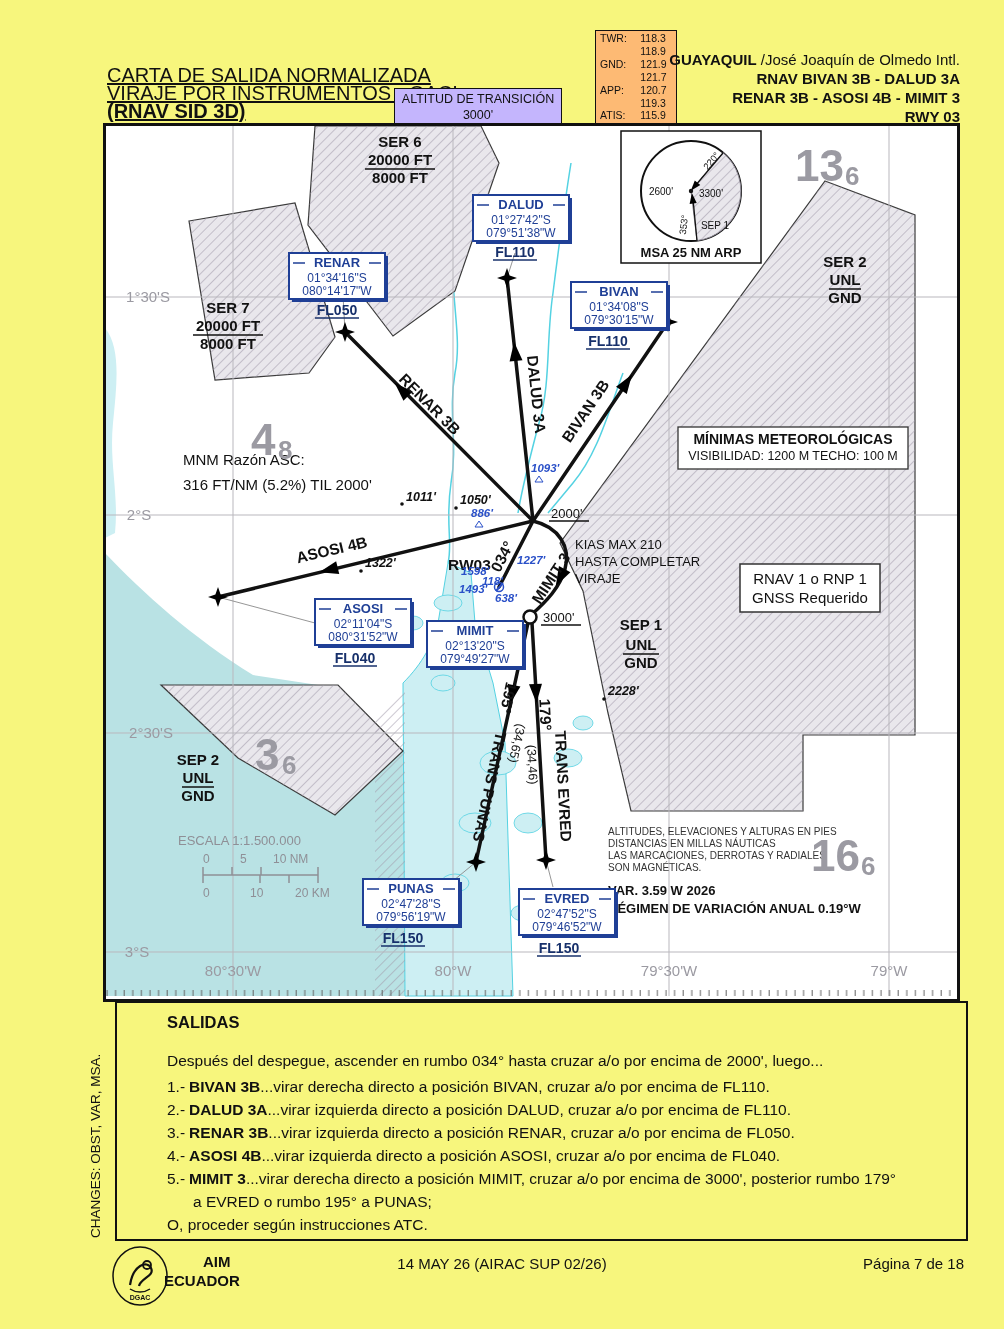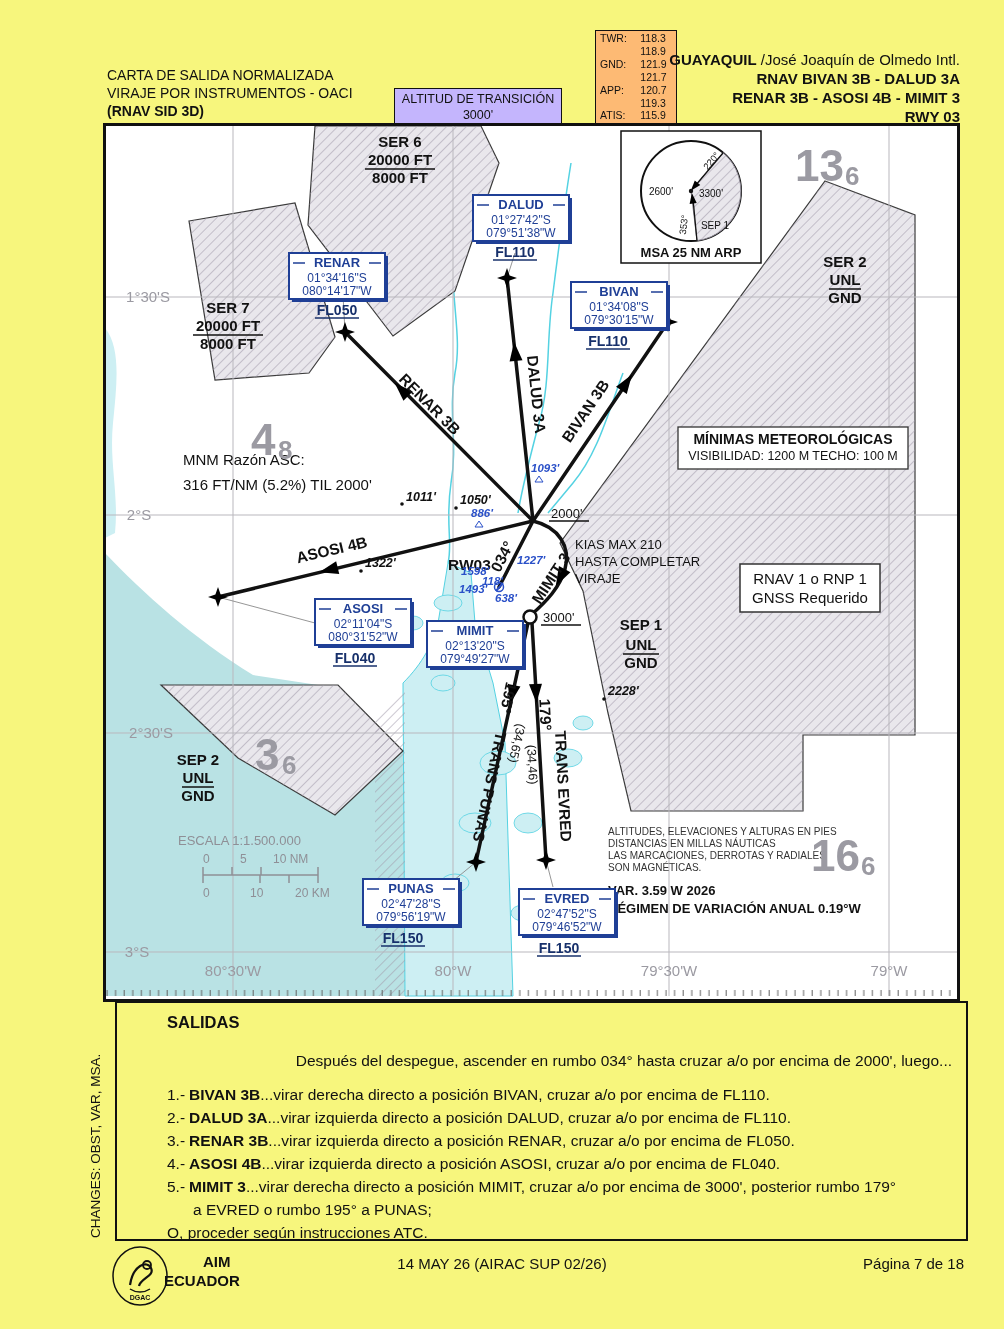--- a/index.html
+++ b/index.html
@@ -1,20 +1,20 @@
 <!DOCTYPE html>
 <html><head>
 <meta charset="utf-8">
 <style>
   html,body{margin:0;padding:0;}
   body{font-family:"Liberation Sans",sans-serif;}
   #page{position:relative;width:1004px;height:1329px;background:#f7f67d;overflow:hidden;}
   .abs{position:absolute;}
   .b{font-weight:bold;}
-  #doc-lines{left:107px;top:66px;font-size:14px;line-height:18px;color:#111;}
+  #doc-lines{left:107px;top:66px;font-size:20px;line-height:18px;color:#111;text-decoration:underline;}
   #trans-box{left:394px;top:88px;width:166px;height:34px;border:1.5px solid #111;text-align:center;font-size:12.5px;line-height:16px;padding-top:2px;color:#111;background:#c4b5fd;}
   #freq-box{left:595px;top:30px;width:80px;height:94px;border:1.5px solid #111;font-size:10.5px;color:#111;background:#fdba74;}
   #freq-box table{width:100%;border-collapse:collapse;margin-top:1px;}
   #freq-box td{padding:0 4px;line-height:12.9px;}
   #freq-box td.v{text-align:left;}
   #title-block{right:44px;top:50px;text-align:right;font-size:15px;line-height:19px;color:#111;}
   #map-wrap{left:103px;top:123px;}
   svg text{font-family:"Liberation Sans",sans-serif;}
   .sector{fill:#e9e7ec;stroke:#3a3a3a;stroke-width:1.2;}
   .hatchfill{fill:url(#hatch);stroke:none;}
@@ -37,21 +37,21 @@
   .seclab{fill:#111;font-weight:bold;font-size:15px;text-anchor:middle;}
   .secul{stroke:#111;stroke-width:1.5;}
   .notesm{fill:#333;font-size:10px;}
   .scale{fill:#8f8f96;}
   .water{fill:#cdeff3;}
   .river{stroke:#54d2e2;stroke-width:1.5;fill:none;}
   .mangrove{fill:#cdeff3;stroke:#54d2e2;stroke-width:0.8;}
   #salidas-box{left:115px;top:1001px;width:849px;height:236px;border:2.5px solid #111;color:#111;}
   #salidas-title{position:absolute;left:50px;top:10px;font-size:16.5px;font-weight:bold;}
   #salidas-text{position:absolute;left:50px;top:46px;right:14px;font-size:15.5px;line-height:23px;}
-  #salidas-intro{margin-bottom:11px;text-align:right;}
+  #salidas-intro{margin-bottom:3px;}
   .s-num{margin-right:4px;}
   .s-cont{padding-left:26px;}
   #side-note{left:88px;top:1238px;transform:rotate(-90deg);transform-origin:left top;font-size:13.5px;color:#111;white-space:nowrap;}
   #footer-org{left:164px;top:1252px;font-size:15px;font-weight:bold;color:#111;line-height:19px;}
   #footer-org .l1{margin-left:39px;}
   #footer-date{left:0;right:0;top:1255px;text-align:center;font-size:15px;color:#111;}
   #footer-page{right:40px;top:1255px;font-size:15px;color:#111;}
 </style>
 </head>
 <body>

